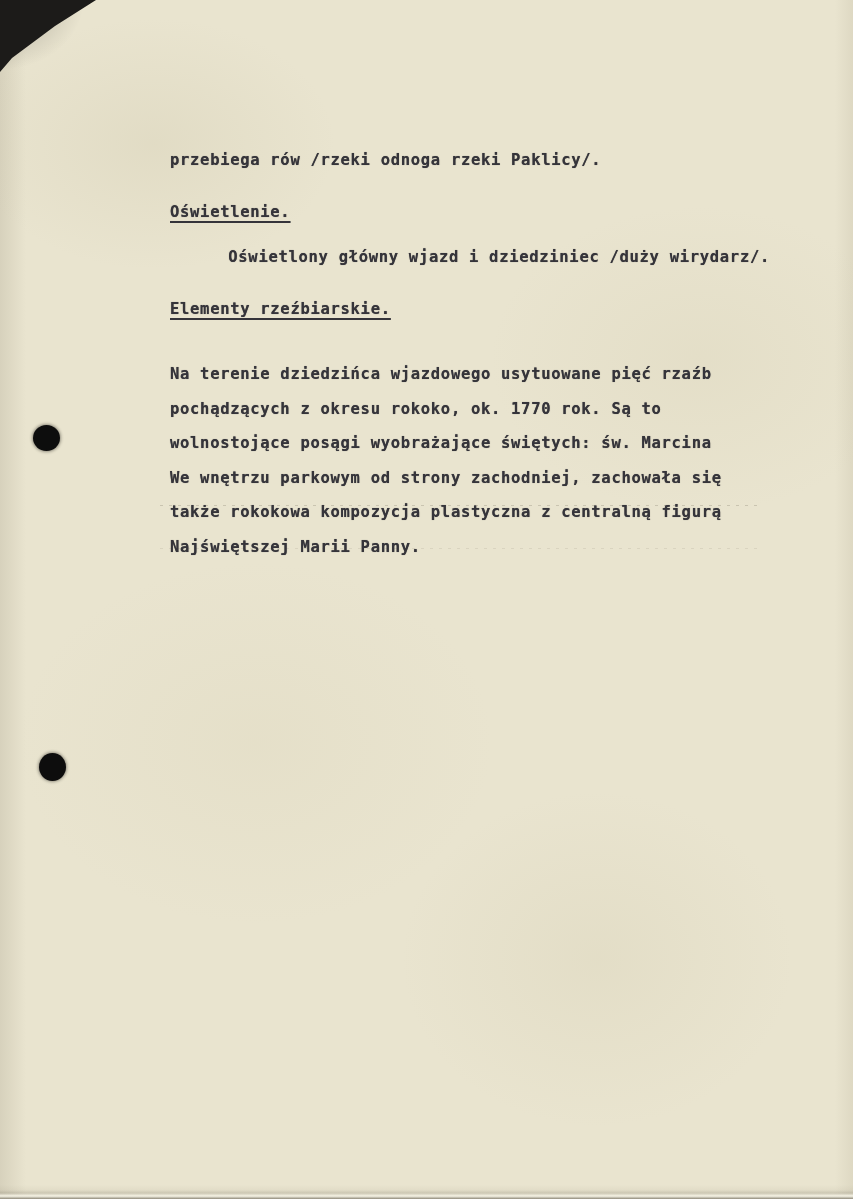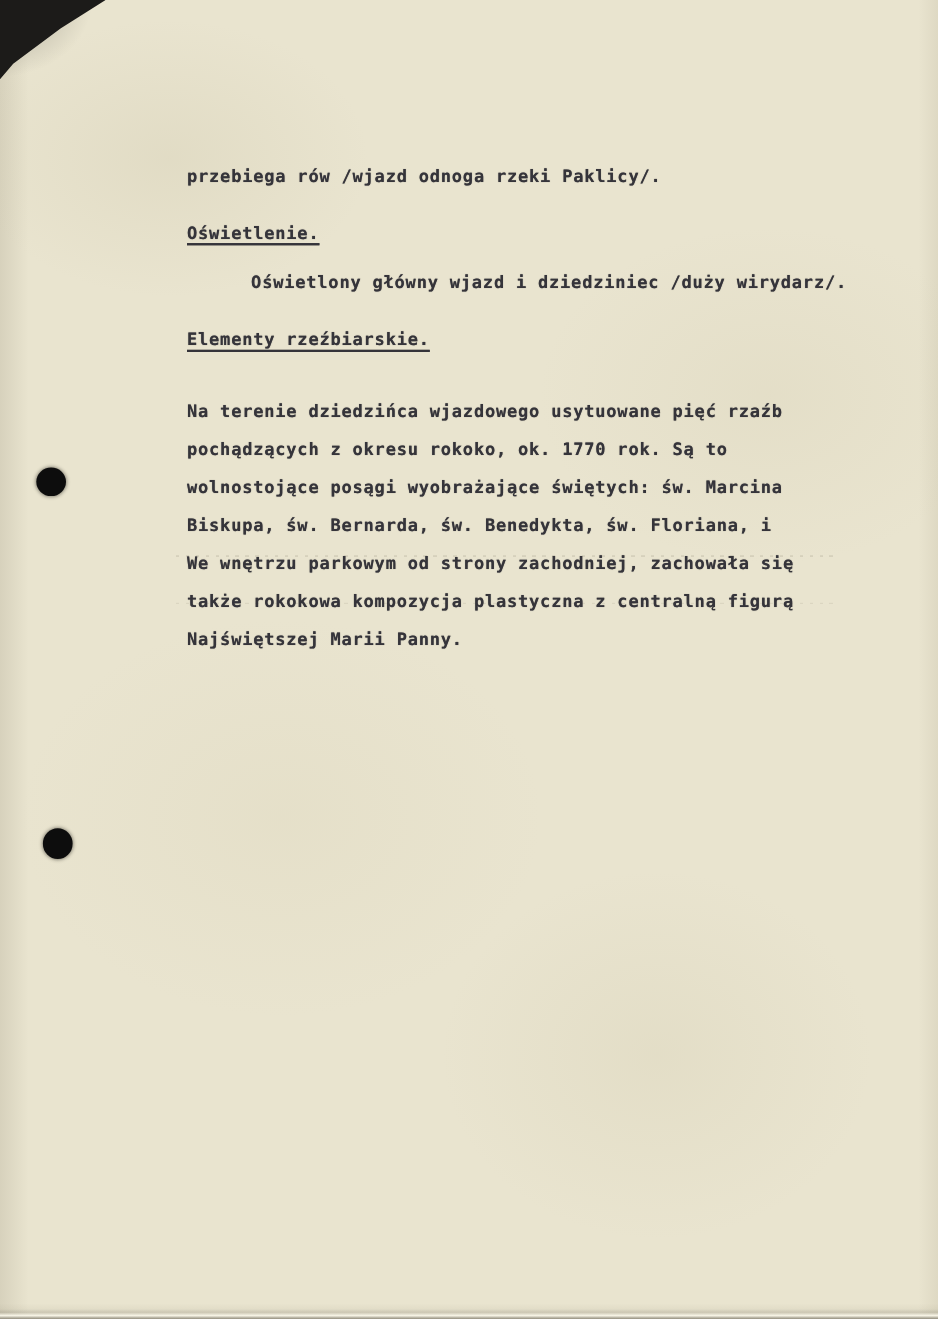--- a/index.html
+++ b/index.html
@@ -110,30 +110,29 @@
   <div class="scan-bottom-strip"></div>
 
   <div class="punch-hole hole-top"></div>
   <div class="punch-hole hole-bottom"></div>
 
   <div class="streak streak-1"></div>
   <div class="streak streak-2"></div>
 
   <div class="text-block">
 
-    <p class="line">przebiega rów /wjazd odnoga rzeki Paklicy/.</p>
+    <p class="line">przebiega rów /rzeki odnoga rzeki Paklicy/.</p>
 
     <p class="line heading">Oświetlenie.</p>
 
     <p class="line after-heading">Oświetlony główny wjazd i dziedziniec /duży wirydarz/.</p>
 
     <p class="line heading">Elementy rzeźbiarskie.</p>
 
     <p class="line para-start">Na terenie dziedzińca wjazdowego usytuowane pięć rzaźb</p>
     <p class="line">pochądzących z okresu rokoko, ok. 1770 rok. Są to</p>
     <p class="line">wolnostojące posągi wyobrażające świętych: św. Marcina</p>
-    <p class="line">Biskupa, św. Bernarda, św. Benedykta, św. Floriana, i</p>
     <p class="line">We wnętrzu parkowym od strony zachodniej, zachowała się</p>
     <p class="line">także rokokowa kompozycja plastyczna z centralną figurą</p>
     <p class="line">Najświętszej Marii Panny.</p>
 
   </div>
 </div>
 
 </body></html>

